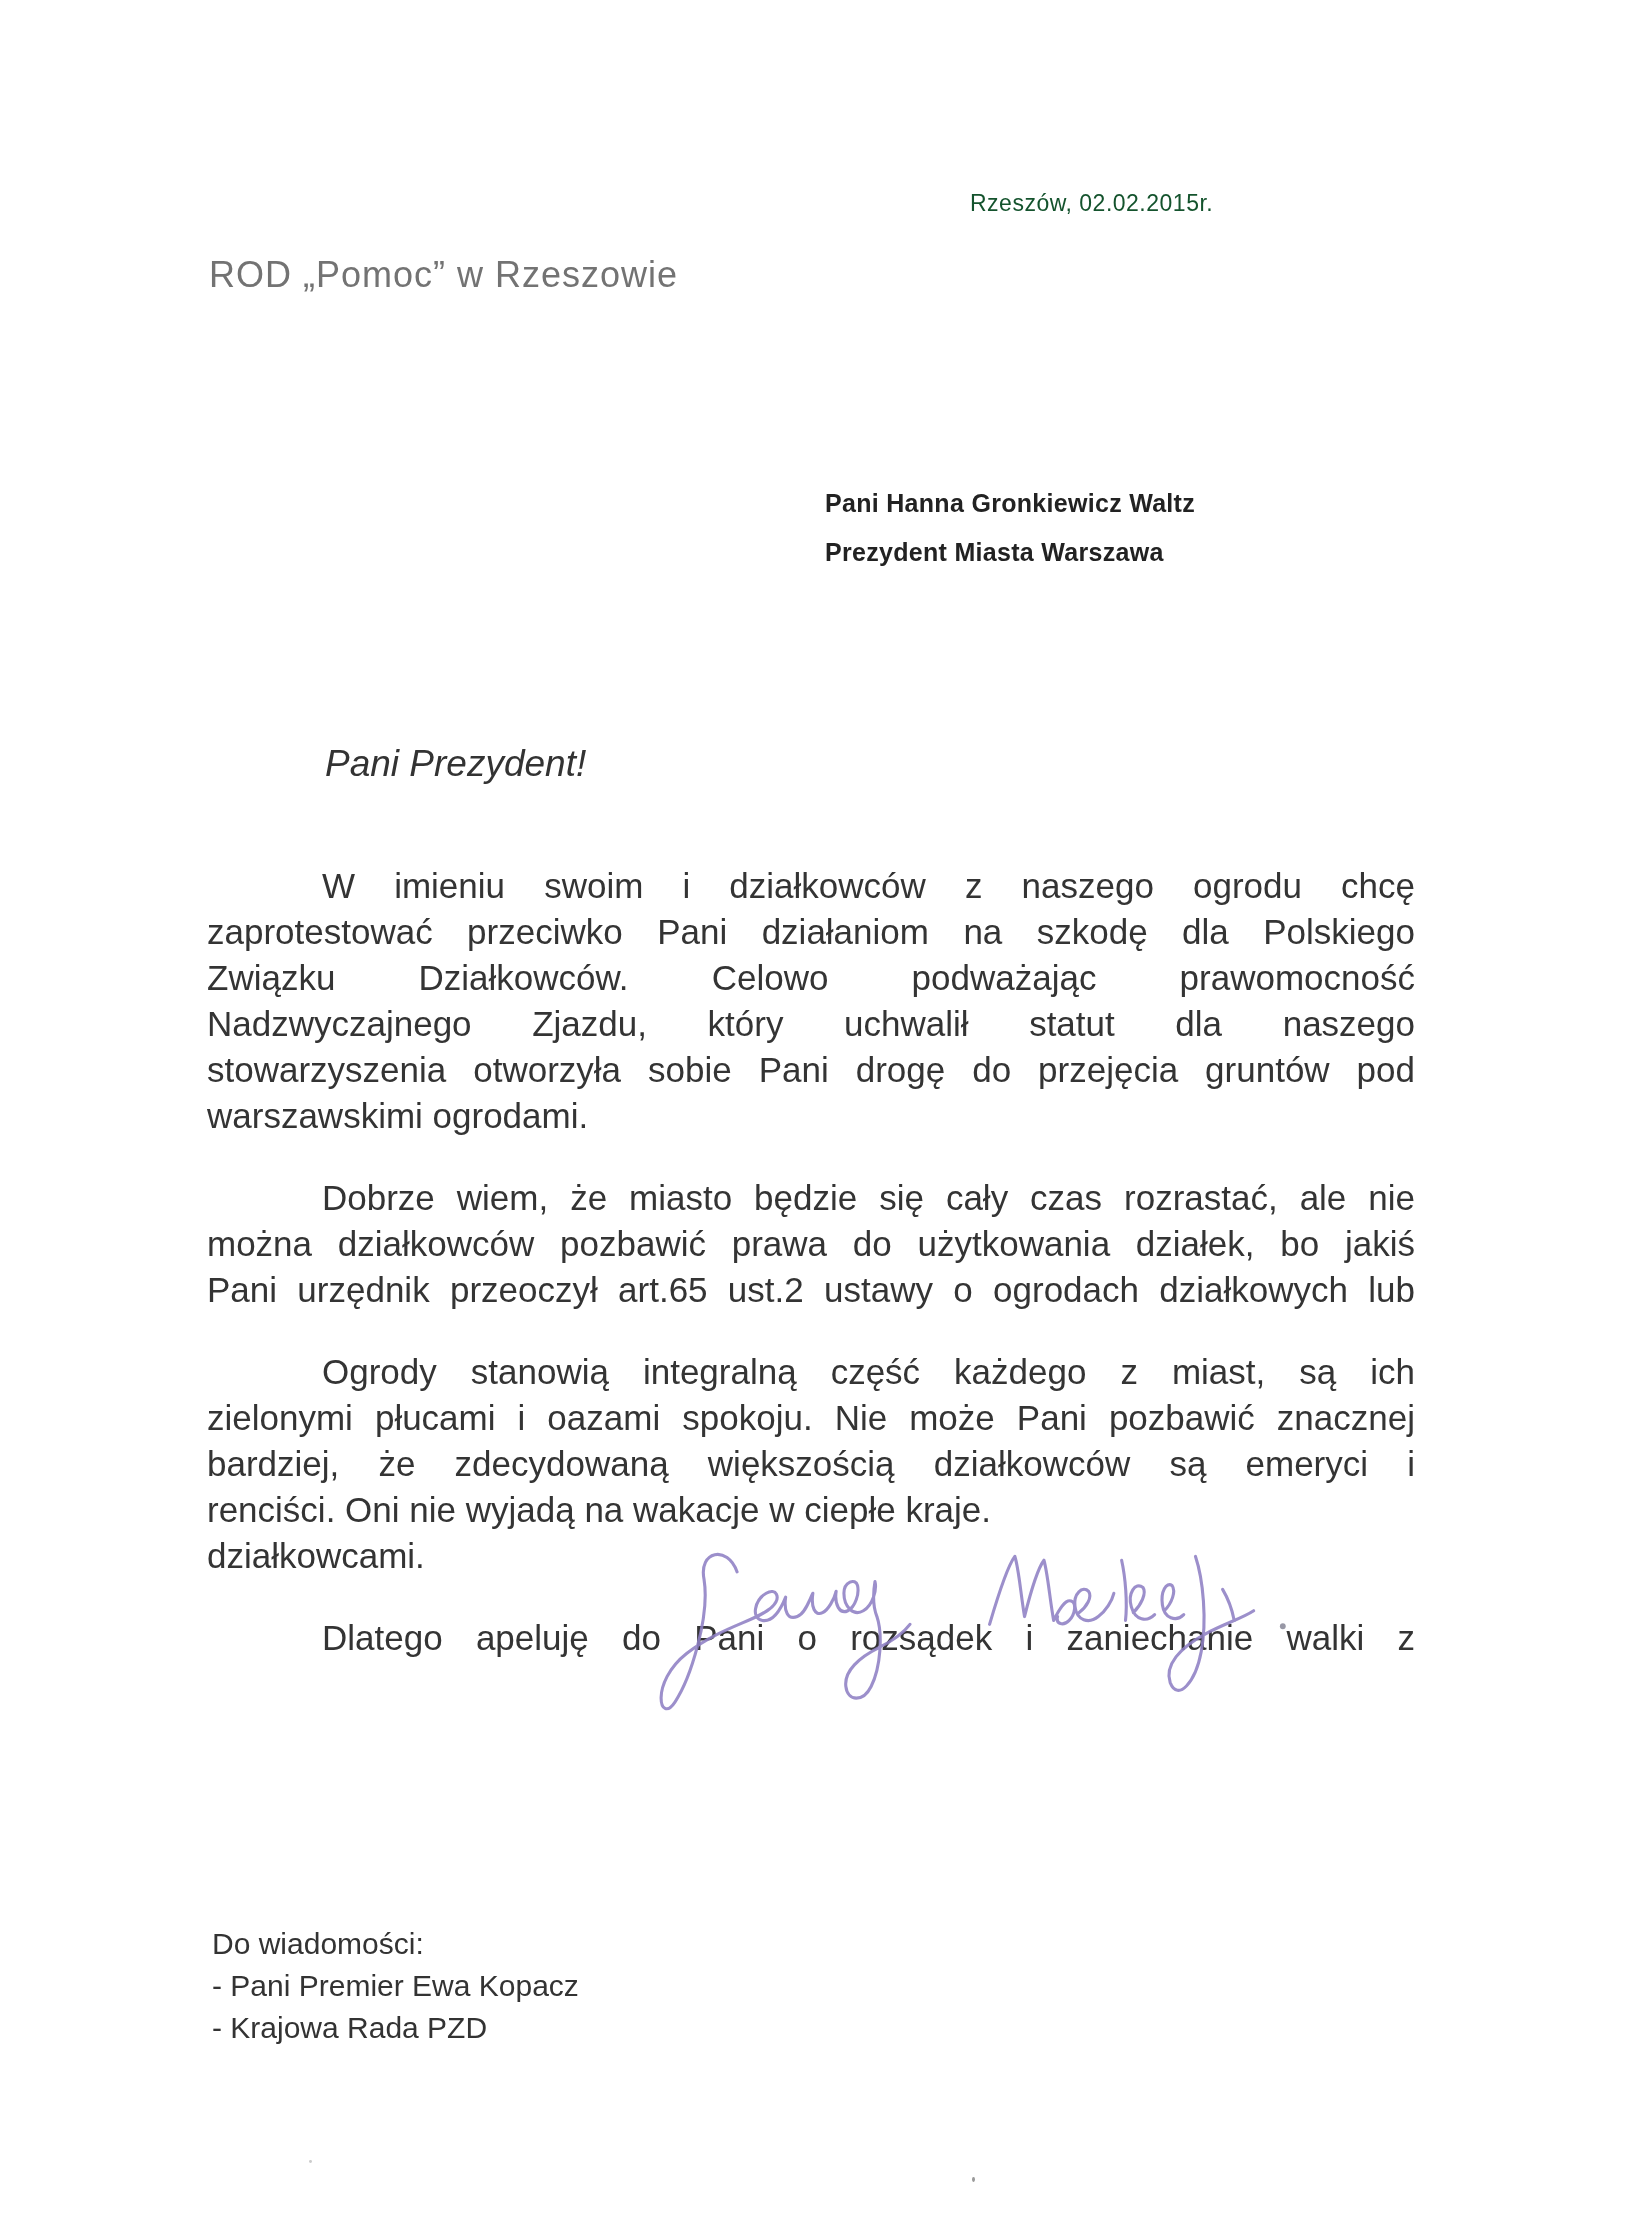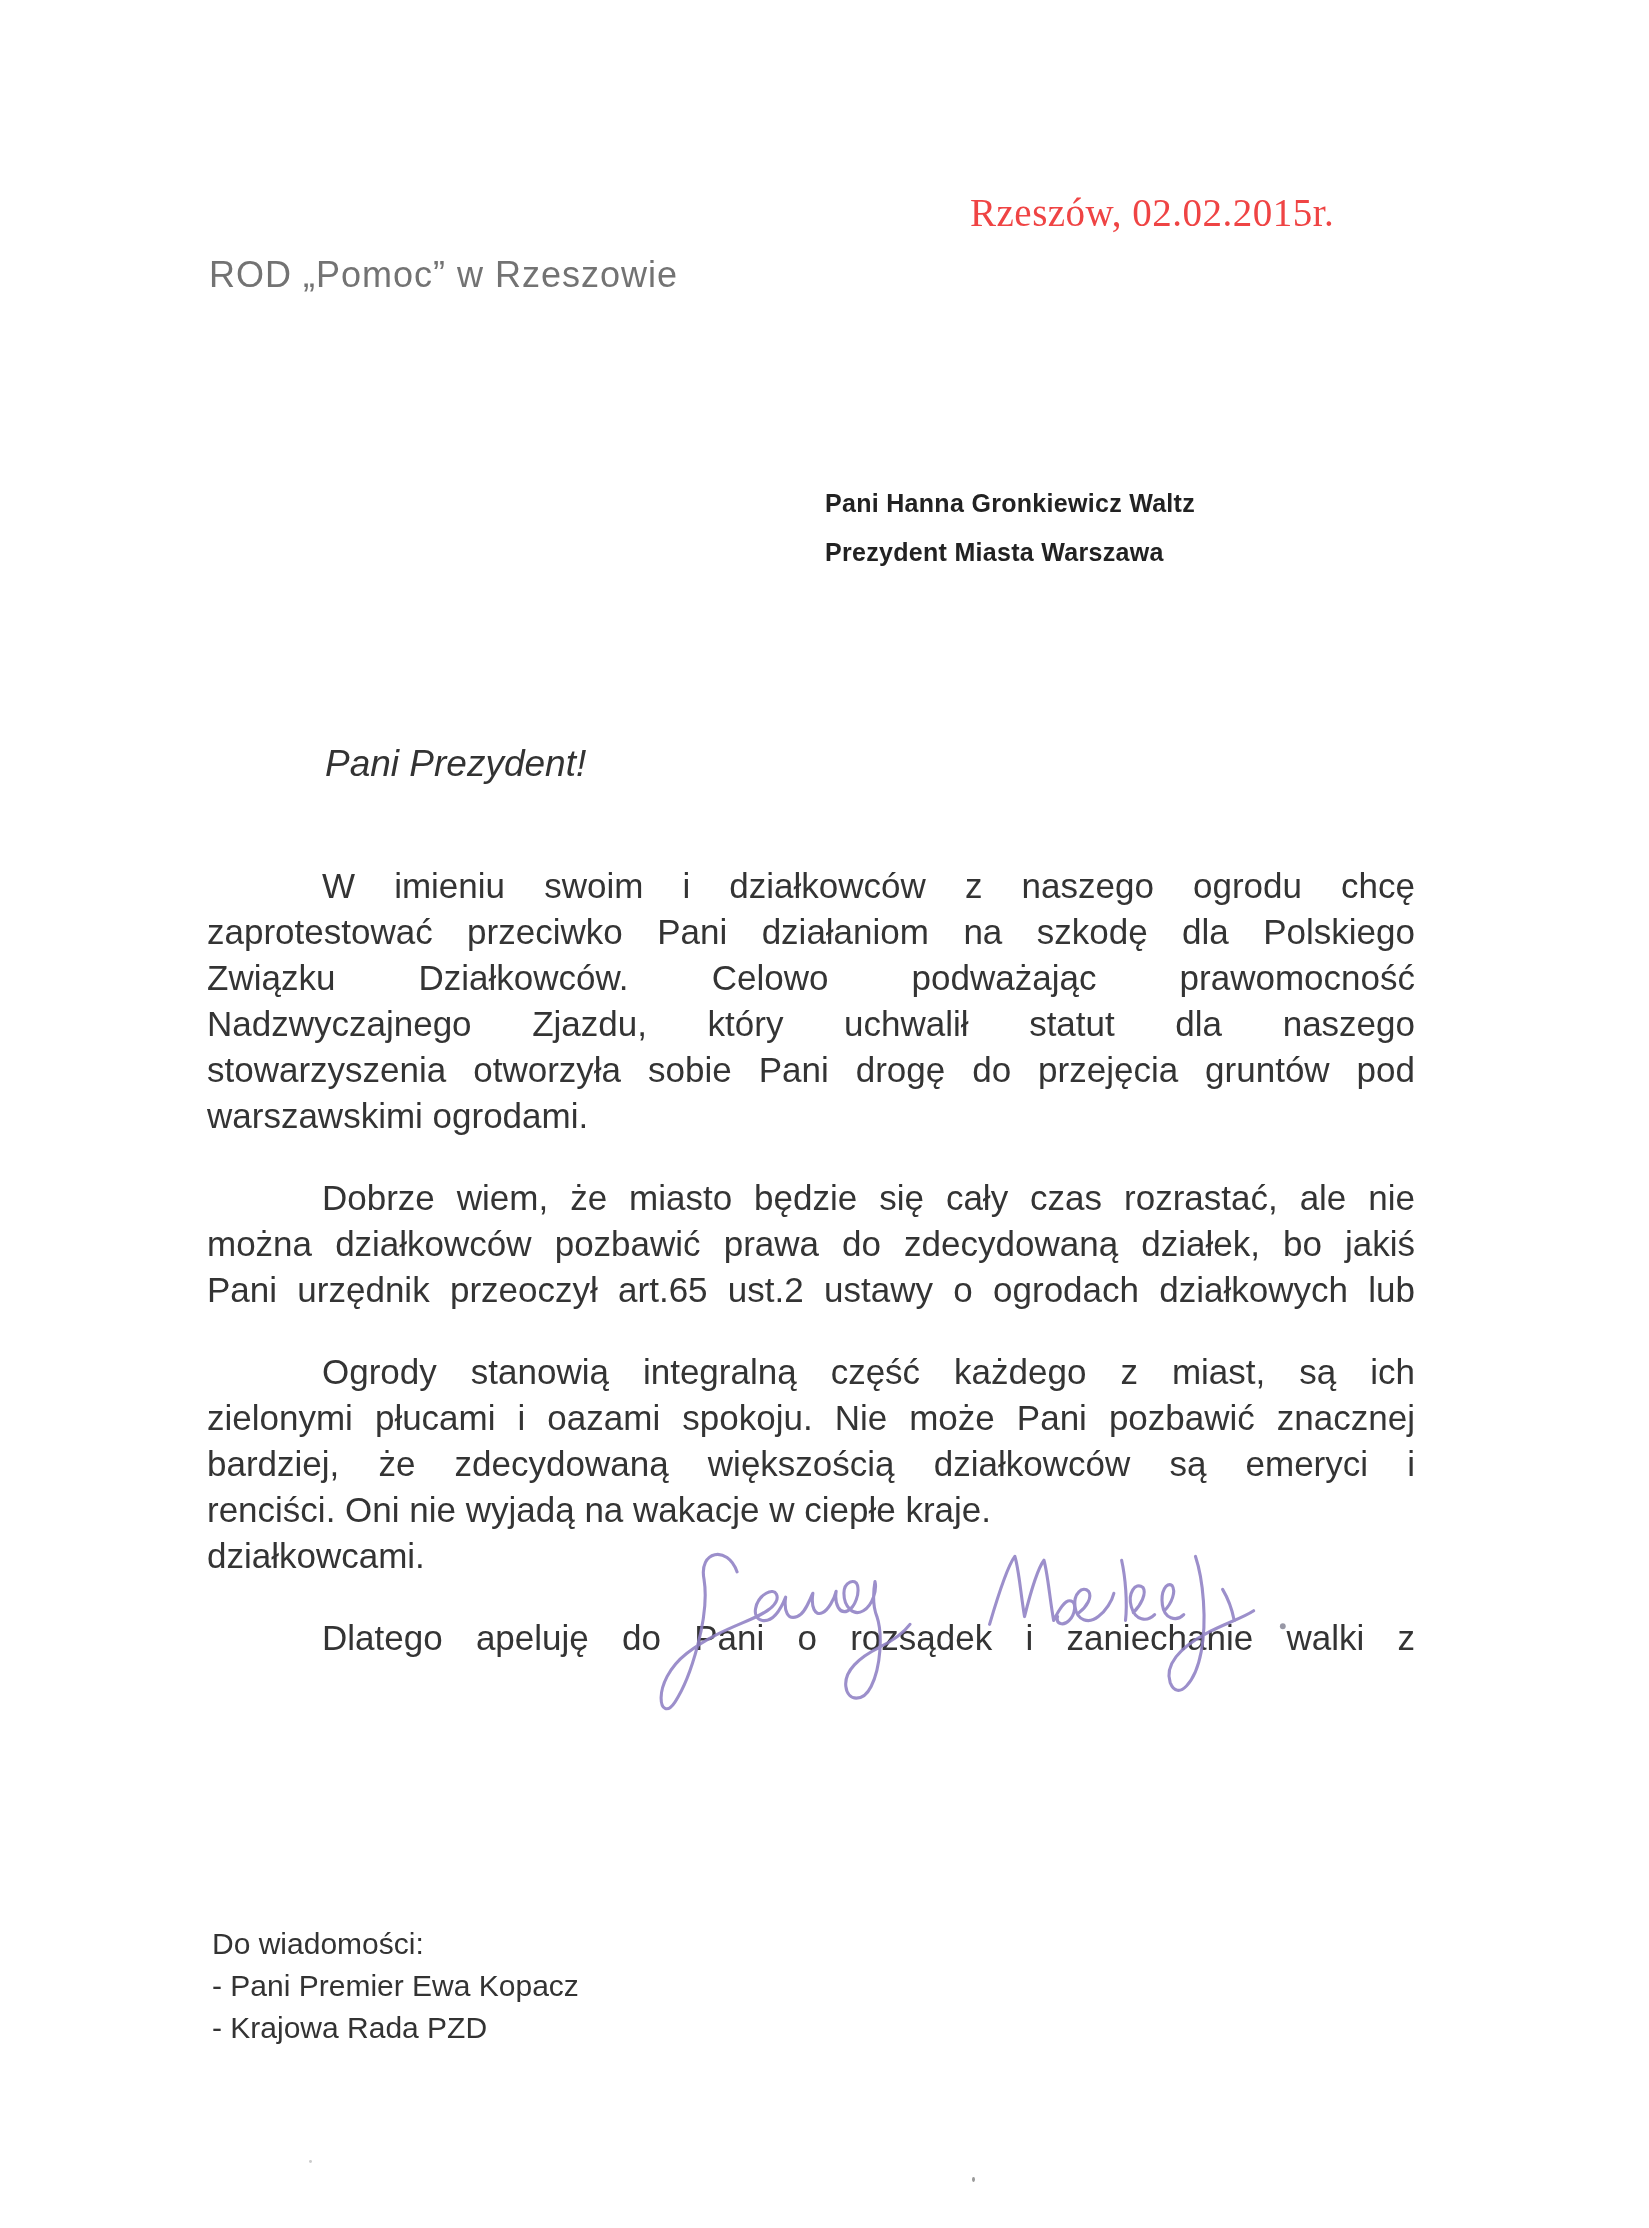--- a/index.html
+++ b/index.html
@@ -13,24 +13,23 @@
     height: 2229px;
     background: #ffffff;
     font-family: "Liberation Sans", sans-serif;
     color: #303030;
     overflow: hidden;
   }
   .date-line {
     position: absolute;
     left: 970px;
     top: 190px;
-    font-size: 39px;
-    color: #ef4444;
+    font-size: 23px;
+    color: #14532d;
     letter-spacing: 0.5px;
-    font-family: Liberation Serif, serif;
   }
   .sender-line {
     position: absolute;
     left: 209px;
     top: 254px;
     font-size: 36px;
     color: #737373;
     letter-spacing: 1px;
   }
   .recipient-block {
@@ -109,21 +108,21 @@
   <div class="body-block">
 
     <div class="body-line pfirst">W imieniu swoim i działkowców z naszego ogrodu chcę</div>
     <div class="body-line">zaprotestować przeciwko Pani działaniom na szkodę dla Polskiego</div>
     <div class="body-line">Związku Działkowców. Celowo podważając prawomocność</div>
     <div class="body-line">Nadzwyczajnego Zjazdu, który uchwalił statut dla naszego</div>
     <div class="body-line">stowarzyszenia otworzyła sobie Pani drogę do przejęcia gruntów pod</div>
     <div class="body-line plast">warszawskimi ogrodami.</div>
 
     <div class="body-line pfirst">Dobrze wiem, że miasto będzie się cały czas rozrastać, ale nie</div>
-    <div class="body-line">można działkowców pozbawić prawa do zdecydowaną działek, bo jakiś</div>
+    <div class="body-line">można działkowców pozbawić prawa do użytkowania działek, bo jakiś</div>
     <div class="body-line">Pani urzędnik przeoczył art.65 ust.2 ustawy o ogrodach działkowych lub</div>
 
     <div class="body-line pfirst">Ogrody stanowią integralną część każdego z miast, są ich</div>
     <div class="body-line">zielonymi płucami i oazami spokoju. Nie może Pani pozbawić znacznej</div>
     <div class="body-line">bardziej, że zdecydowaną większością działkowców są emeryci i</div>
     <div class="body-line plast">renciści. Oni nie wyjadą na wakacje w ciepłe kraje.</div>
 
     <div class="body-line plast">działkowcami.</div>
     <div class="body-line pfirst">Dlatego apeluję do Pani o rozsądek i zaniechanie walki z</div>
   </div>

